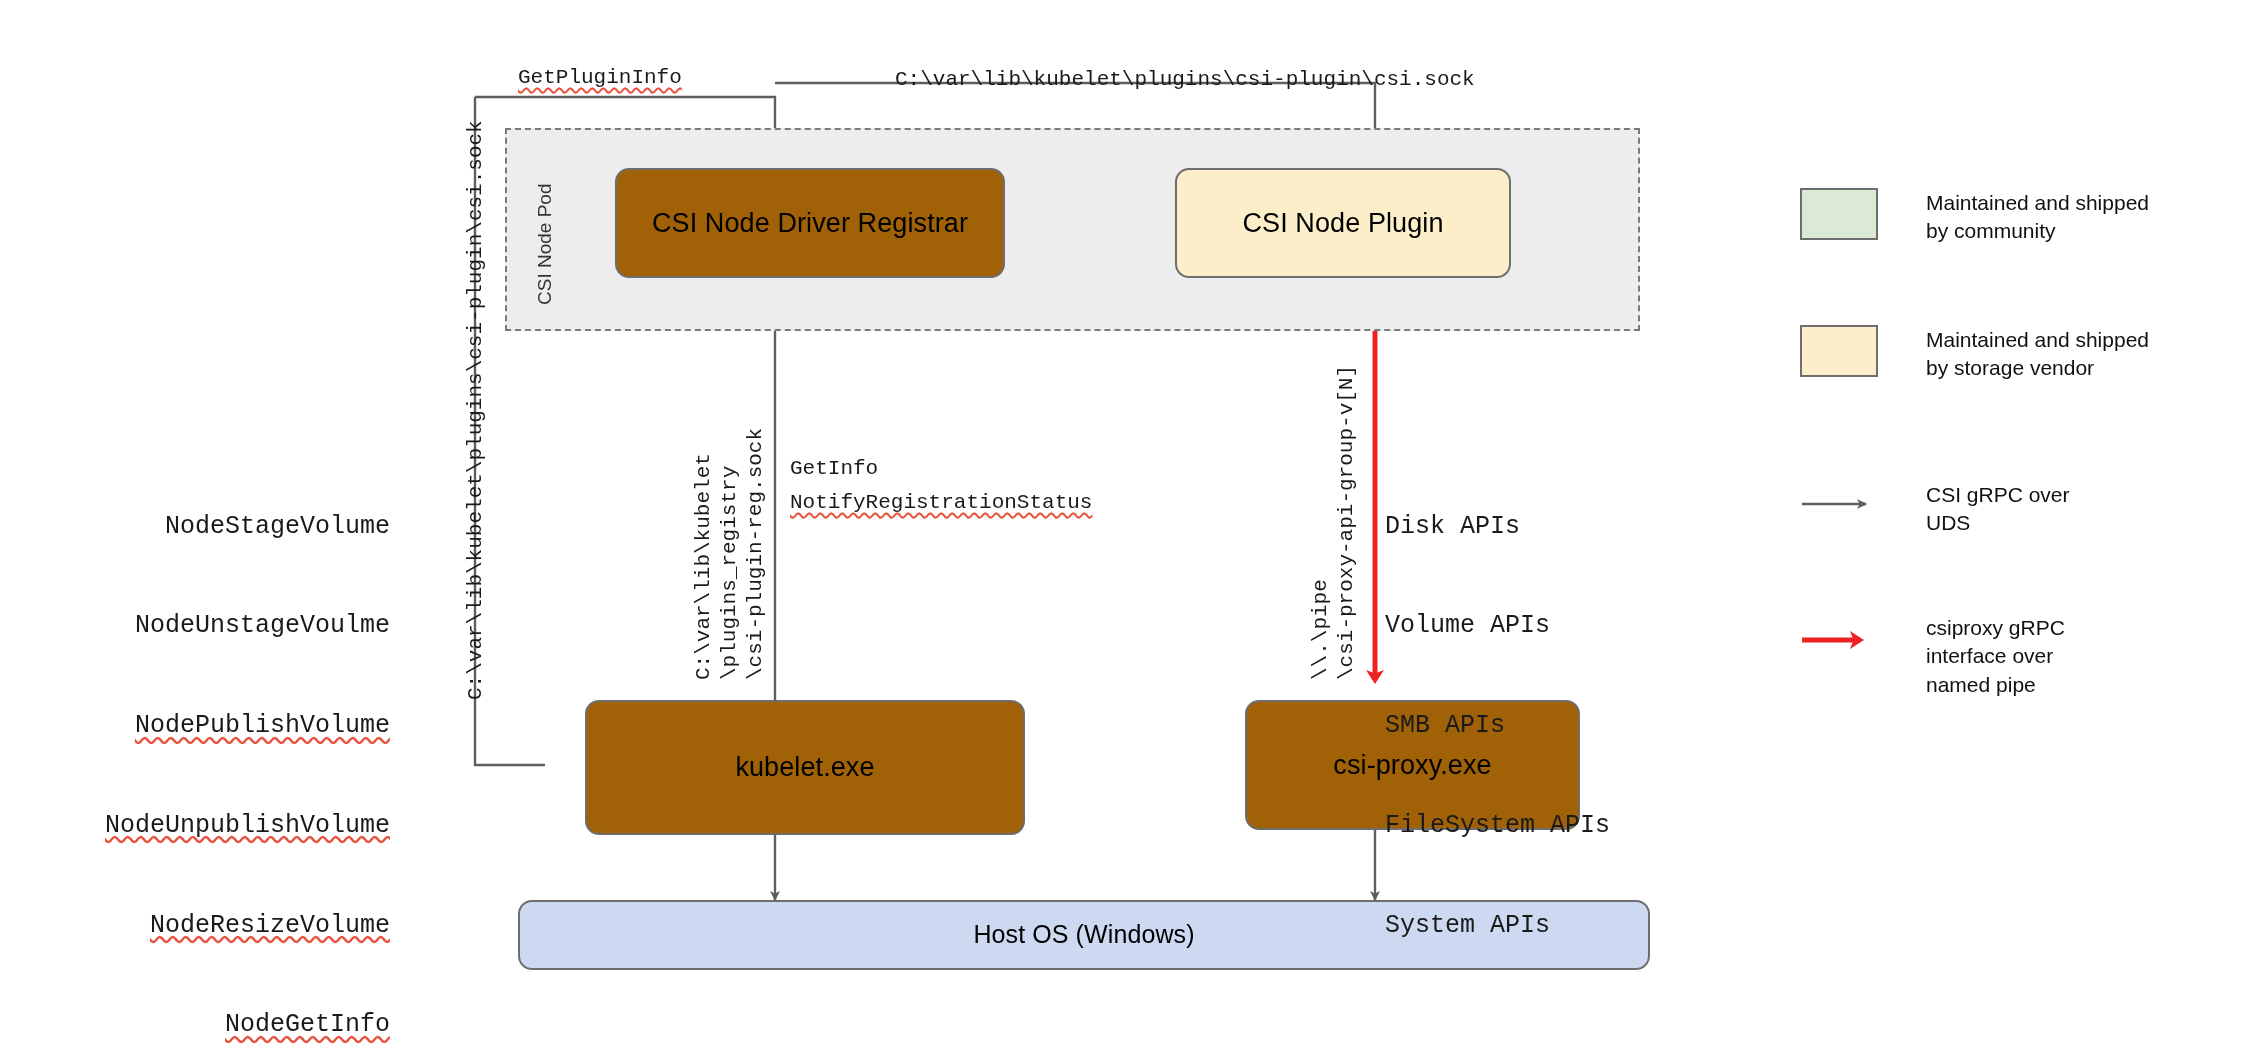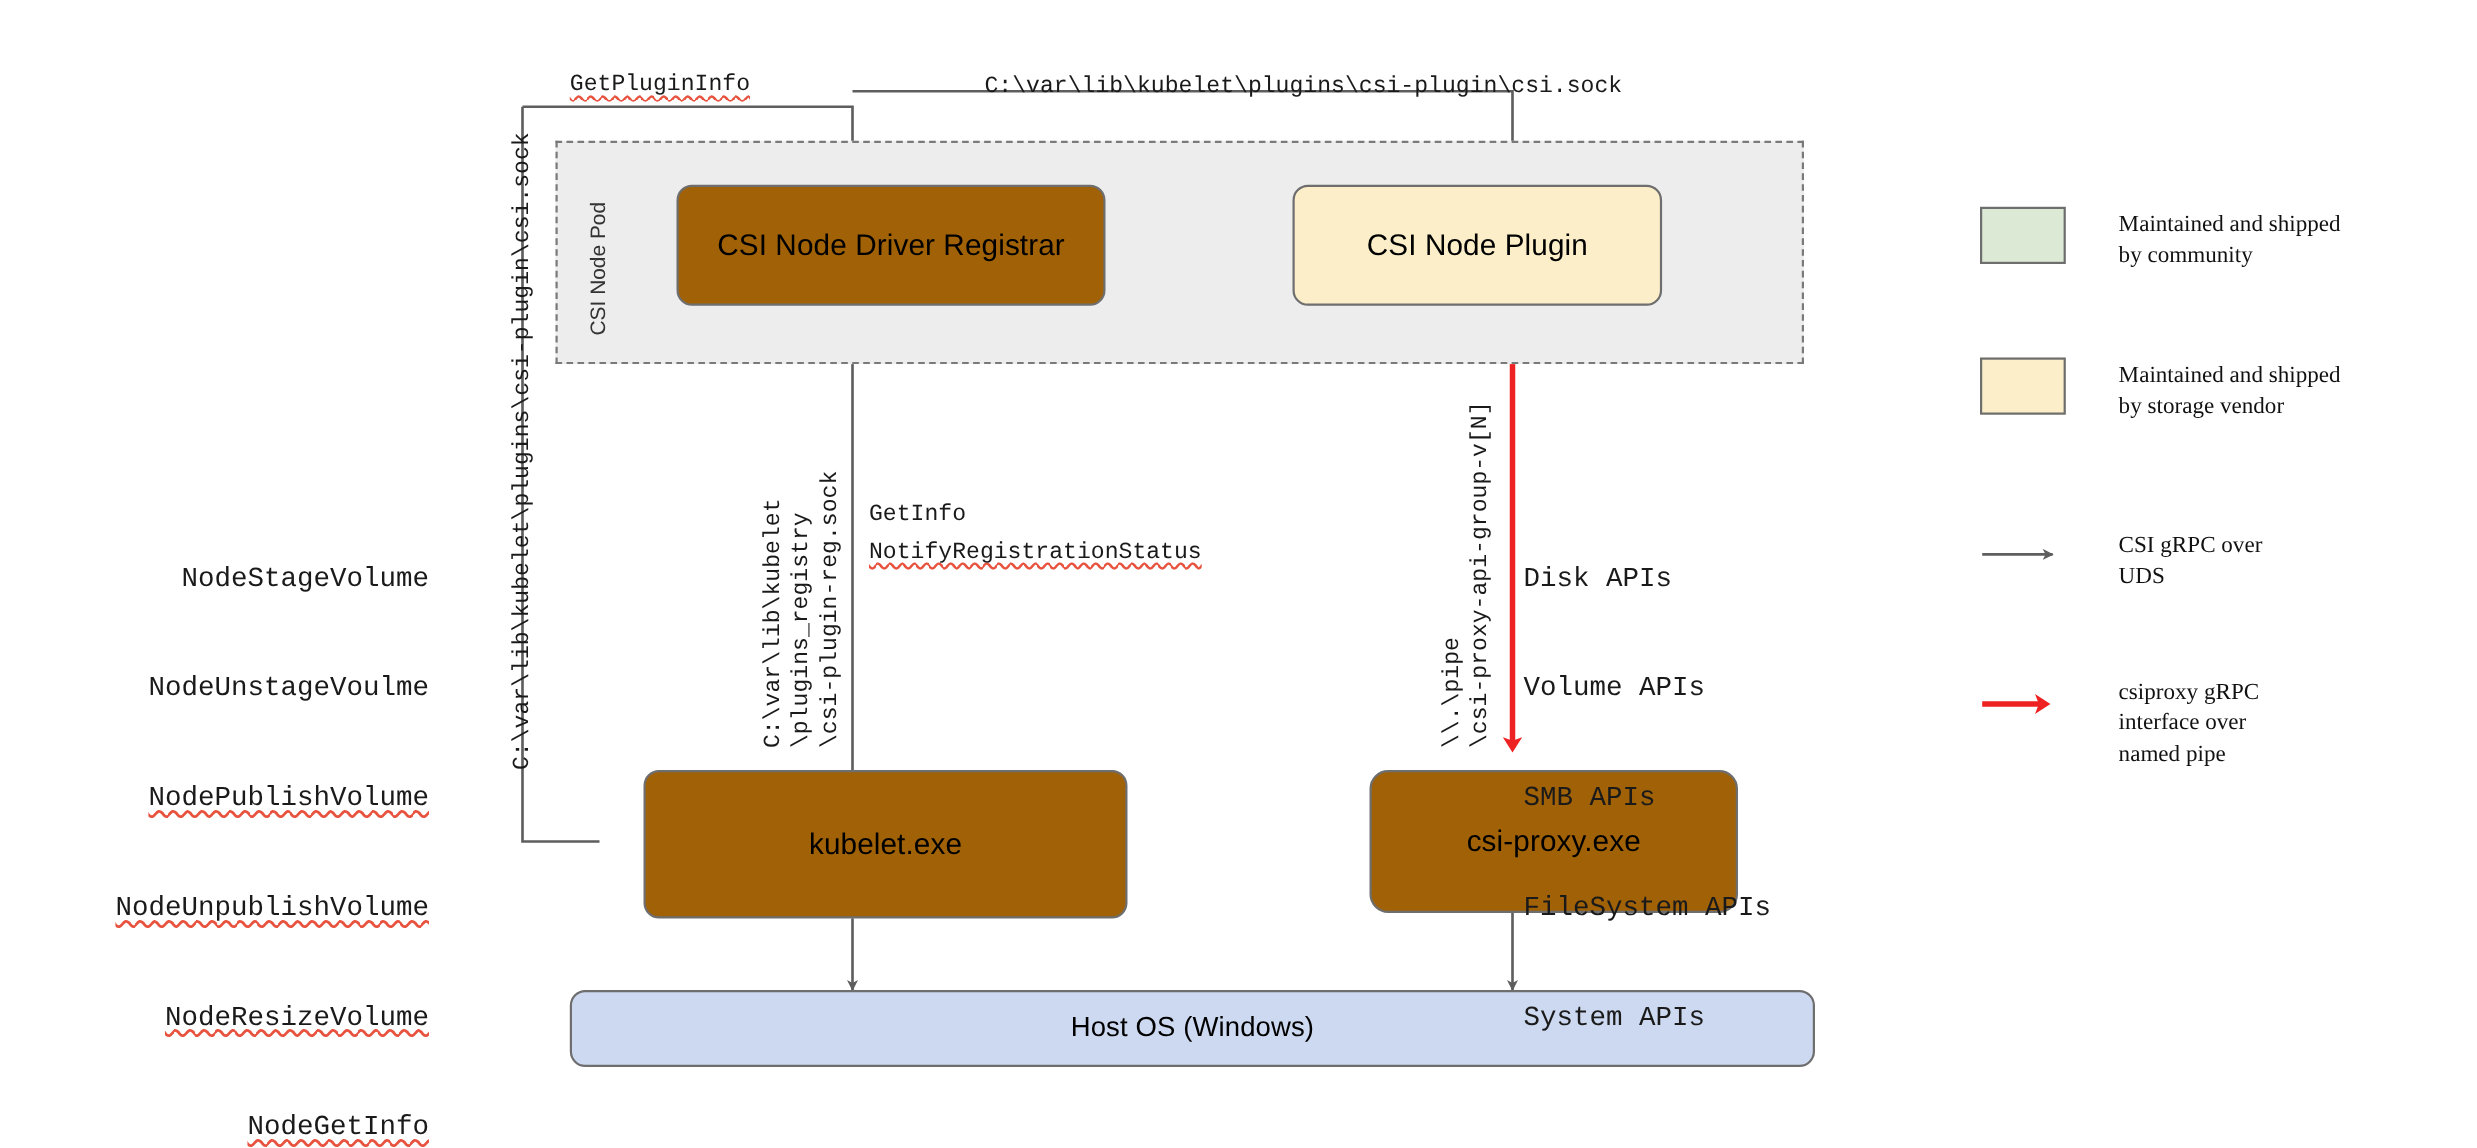--- a/index.html
+++ b/index.html
@@ -34,21 +34,21 @@
   .api-list{position:absolute;font-family:"Liberation Mono",monospace;font-size:25px;
             line-height:1.33;text-align:right;color:#1a1a1a;white-space:pre;}
   .api-list div{white-space:pre;}
   .api-right{position:absolute;font-family:"Liberation Mono",monospace;font-size:25px;
              line-height:1.33;text-align:left;color:#1a1a1a;white-space:pre;}
   .swatch{width:78px;height:52px;border:2px solid #6e6e6e;box-sizing:border-box;flex:0 0 auto;}
   .swatch.green{background:#dce9d5;}
   .swatch.yellow{background:#fbeec9;}
   .legend-text{font-size:21px;line-height:1.35;color:#111;margin-left:48px;padding-top:1px;}
   .legend-arrow{width:78px;height:52px;flex:0 0 auto;position:relative;}
-  .lrow{position:absolute;display:flex;align-items:flex-start;font-family:Liberation Serif, serif;}
+  .lrow{position:absolute;display:flex;align-items:flex-start;}
 </style>
 </head>
 <body>
 
 <div class="stage">
 
   <svg class="wires" viewBox="0 0 2252 1044">
     <defs>
       <marker id="ah-gray" markerWidth="12" markerHeight="12" refX="9" refY="5" orient="auto" markerUnits="userSpaceOnUse">
         <path d="M0,0 L10,5 L0,10 L2.6,5 z" fill="#5e5e5e"></path>
@@ -97,21 +97,21 @@
   <div class="node yellow" style="left:1175px;top:168px;width:336px;height:110px;">
     <span class="lines">CSI Node Plugin</span>
   </div>
 
   <div class="node green" style="left:545px;top:700px;width:440px;height:135px;">
     <span class="lines">
       <span>kubelet.exe</span><br>
     </span>
   </div>
 
-  <div class="node green" style="left:1205px;top:700px;width:335px;height:130px;border-radius:17px;">
+  <div class="node green" style="left:1205px;top:700px;width:335px;height:130px;">
     <span class="lines">csi-proxy.exe</span>
   </div>
 
   <div class="node blue" style="left:518px;top:900px;width:1132px;height:70px;border-radius:14px;font-size:25px;">
     <span class="lines">Host OS (Windows)</span>
   </div>
 
   <div class="mono sq" style="left:518px;top:64px;">GetPluginInfo</div>
 
   <div class="mono small" style="left:895px;top:66px;">C:\var\lib\kubelet\plugins\csi-plugin\csi.sock</div>

